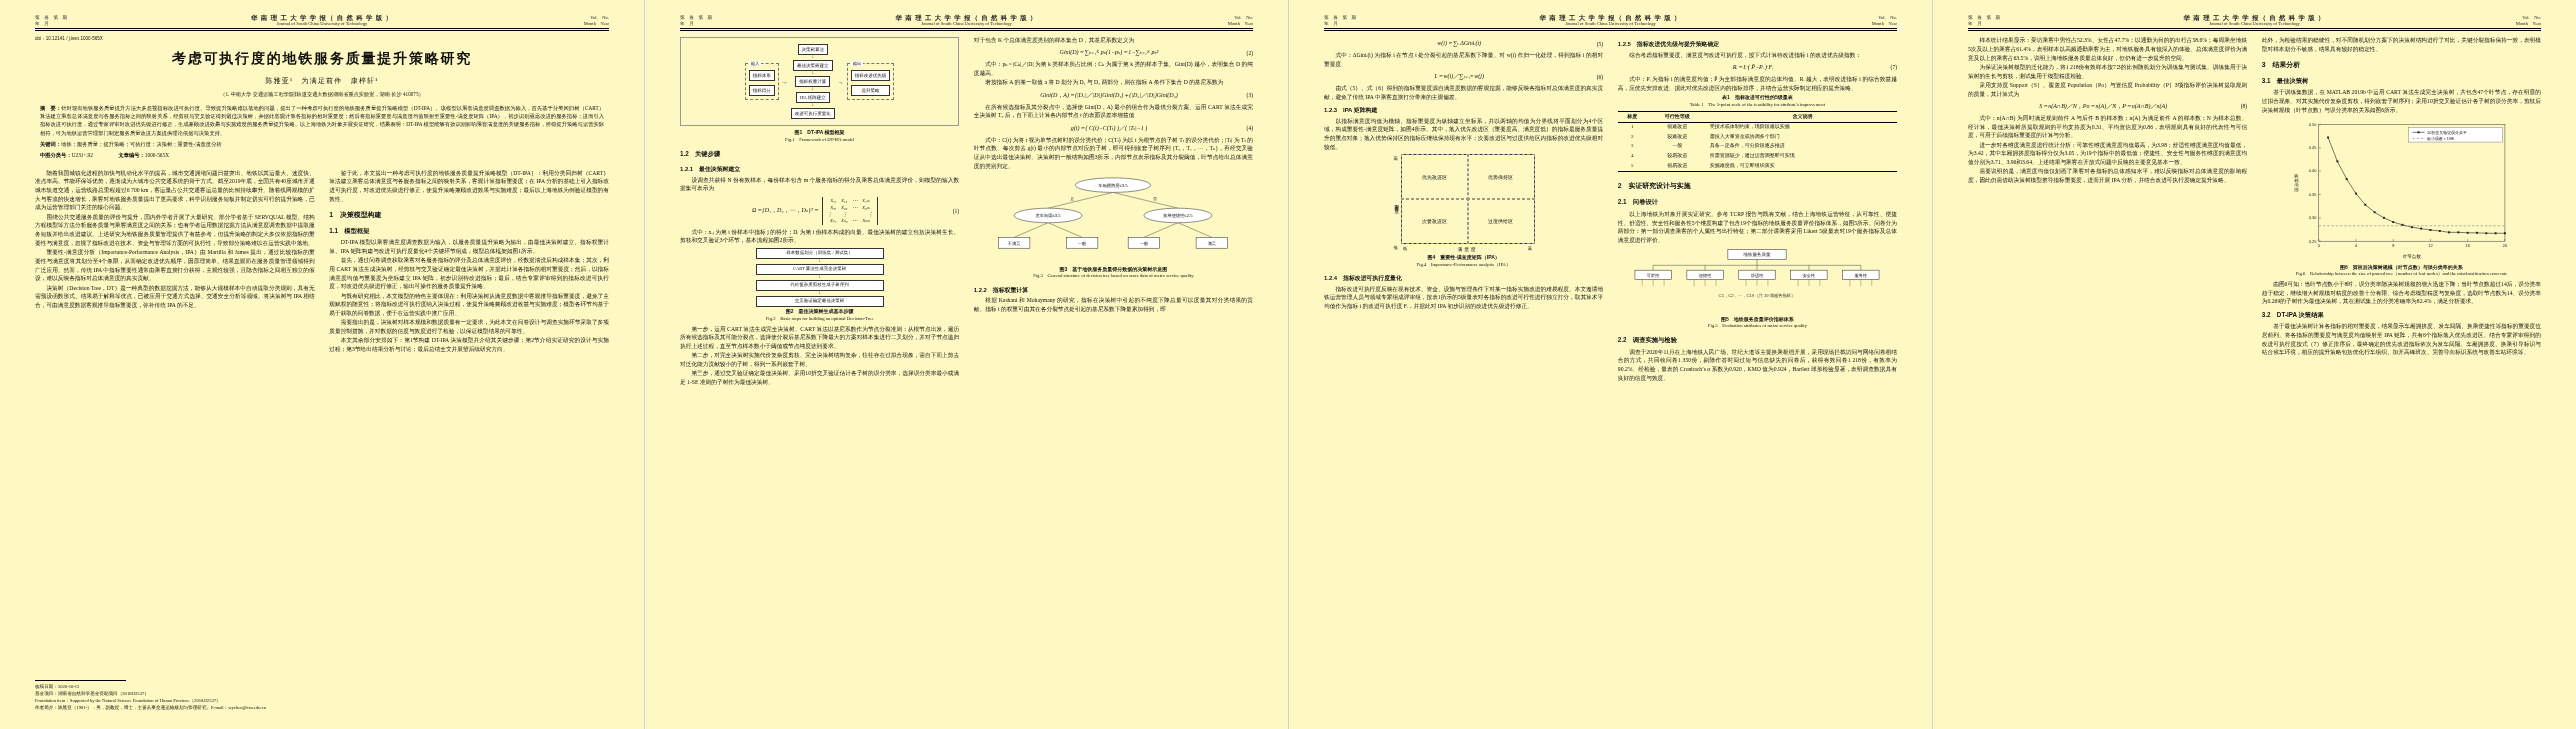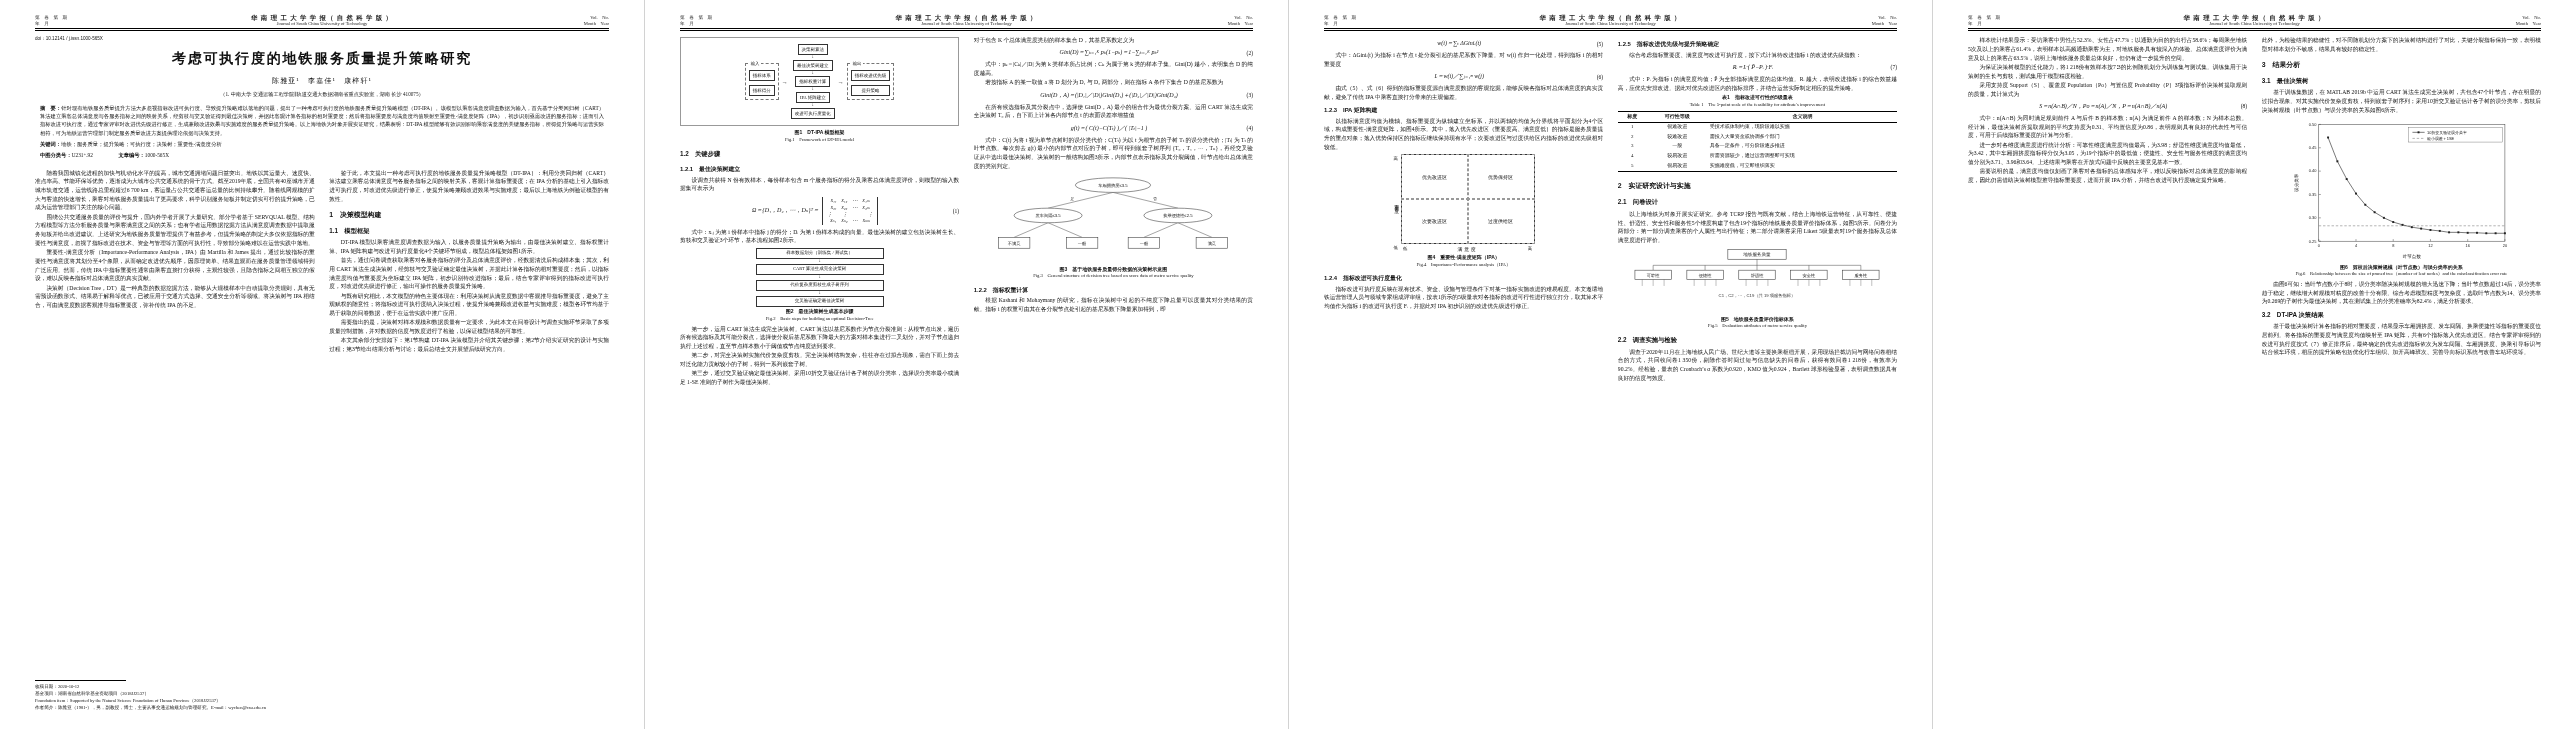--- a/index.html
+++ b/index.html
@@ -1,19 +1,19 @@
 <!DOCTYPE html>
 <html style="font-size:9.7px"><head>
 <meta charset="utf-8">
 <style>
   *{box-sizing:border-box;}
   html,body{margin:0;padding:0;}
   body{width:2576px;height:729px;background:#e9e9e9;font-family:"Liberation Serif","DejaVu Serif",serif;color:#111;}
   #spread{display:flex;width:2576px;height:729px;}
-  .page{width:644px;height:729px;background:#ffffff;padding:14.6px 35px 18px;overflow:hidden;display:flex;flex-direction:column;}
+  .page{width:644px;height:729px;background:#fef9c3;padding:14.6px 35px 18px;overflow:hidden;display:flex;flex-direction:column;}
   .page + .page{border-left:0.6px solid #d2d2d2;}
 
   
   .jheader{display:flex;justify-content:space-between;align-items:center;font-size:4.6px;line-height:6px;color:#222;}
   .jh-left,.jh-right{width:58px;}
   .jh-right{text-align:right;}
   .jh-mid{text-align:center;flex:1;}
   .jh-cn{font-size:6.4px;letter-spacing:0.9px;font-weight:bold;}
   .jh-en{font-size:4.6px;}
   .hrule{border-top:1px solid #000;margin-top:1.8px;}
@@ -106,21 +106,21 @@
         </div>
         <div class="jh-right">
           <div class="jh-line">Vol.　No.</div>
           <div class="jh-line">Month　Year</div>
         </div>
       </div>
       <div class="hrule"></div>
       <div class="hrule2"></div>
       <div class="doi">doi：10.12141 / j.issn.1000-565X</div>
       <div class="title">考虑可执行度的地铁服务质量提升策略研究</div>
-      <div class="authors">陈雅亚¹　李嘉佳¹　康梓轩¹</div>
+      <div class="authors">陈雅亚¹　为满足前件　康梓轩¹</div>
       <div class="affil">（1. 中南大学 交通运输工程学院∥轨道交通大数据湖南省重点实验室，湖南 长沙 410075）</div>
       <div class="abstract"><span class="abs-label">摘　要：</span><span class="abs-text">针对现有地铁服务质量提升方法大多忽视指标改进可执行度、导致提升策略难以落地的问题，提出了一种考虑可执行度的地铁服务质量提升策略模型（DT-IPA）。该模型以乘客满意度调查数据为输入，首先基于分类回归树（CART）算法建立乘客总体满意度与各服务指标之间的映射关系，经剪枝与交叉验证得到最佳决策树，并据此客观计算各指标的相对重要度；然后将指标重要度与满意度均值映射至重要性-满意度矩阵（IPA），初步识别亟需改进的服务指标；进而引入指标改进可执行度，通过专家评审对改进优先级进行修正，生成兼顾改进效果与实施难度的服务质量提升策略。以上海地铁为对象开展实证研究，结果表明：DT-IPA 模型能够有效识别影响乘客满意度的关键服务指标，所得提升策略与运营实际相符，可为地铁运营管理部门制定服务质量改进方案提供理论依据与决策支持。</span></div>
       <div class="abstract kwline"><span class="abs-label">关键词：</span><span class="abs-text">地铁；服务质量；提升策略；可执行度；决策树；重要性-满意度分析</span></div>
       <div class="clcline"><span class="clc-b">中图分类号：</span><span>U231⁺.92</span><span class="clc-gap"></span><span class="clc-b">文章编号：</span><span>1000-565X</span></div>
       <div class="cols">
         <div class="col">
           <p class="para">随着我国城镇化进程的加快与机动化水平的提高，城市交通拥堵问题日益突出。地铁以其运量大、速度快、准点率高、节能环保等优势，逐渐成为大城市公共交通系统的骨干方式。截至2019年底，全国共有40座城市开通城市轨道交通，运营线路总里程超过6 700 km，客运量占公共交通客运总量的比例持续攀升。随着线网规模的扩大与客流的快速增长，乘客对地铁服务质量提出了更高要求，科学识别服务短板并制定切实可行的提升策略，已成为运营管理部门关注的核心问题。</p>
           <p class="para">围绕公共交通服务质量的评价与提升，国内外学者开展了大量研究。部分学者基于 SERVQUAL 模型、结构方程模型等方法分析服务质量与乘客满意度之间的关系；也有学者运用数据挖掘方法从满意度调查数据中提取服务短板并给出改进建议。上述研究为地铁服务质量管理提供了有益参考，但提升策略的制定大多仅依据指标的重要性与满意度，忽视了指标改进在技术、资金与管理等方面的可执行性，导致部分策略难以在运营实践中落地。</p>
           <p class="para">重要性-满意度分析（Importance-Performance Analysis，IPA）由 Martilla 和 James 提出，通过比较指标的重要性与满意度将其划分至4个象限，从而确定改进优先顺序，因原理简单、结果直观而在服务质量管理领域得到广泛应用。然而，传统 IPA 中指标重要性通常由乘客直接打分获得，主观性较强，且隐含指标之间相互独立的假设，难以反映各指标对总体满意度的真实贡献。</p>
           <p class="para">决策树（Decision Tree，DT）是一种典型的数据挖掘方法，能够从大规模样本中自动提取分类规则，具有无需预设函数形式、结果易于解释等优点，已被应用于交通方式选择、交通安全分析等领域。将决策树与 IPA 相结合，可由满意度数据客观推导指标重要度，弥补传统 IPA 的不足。</p>

